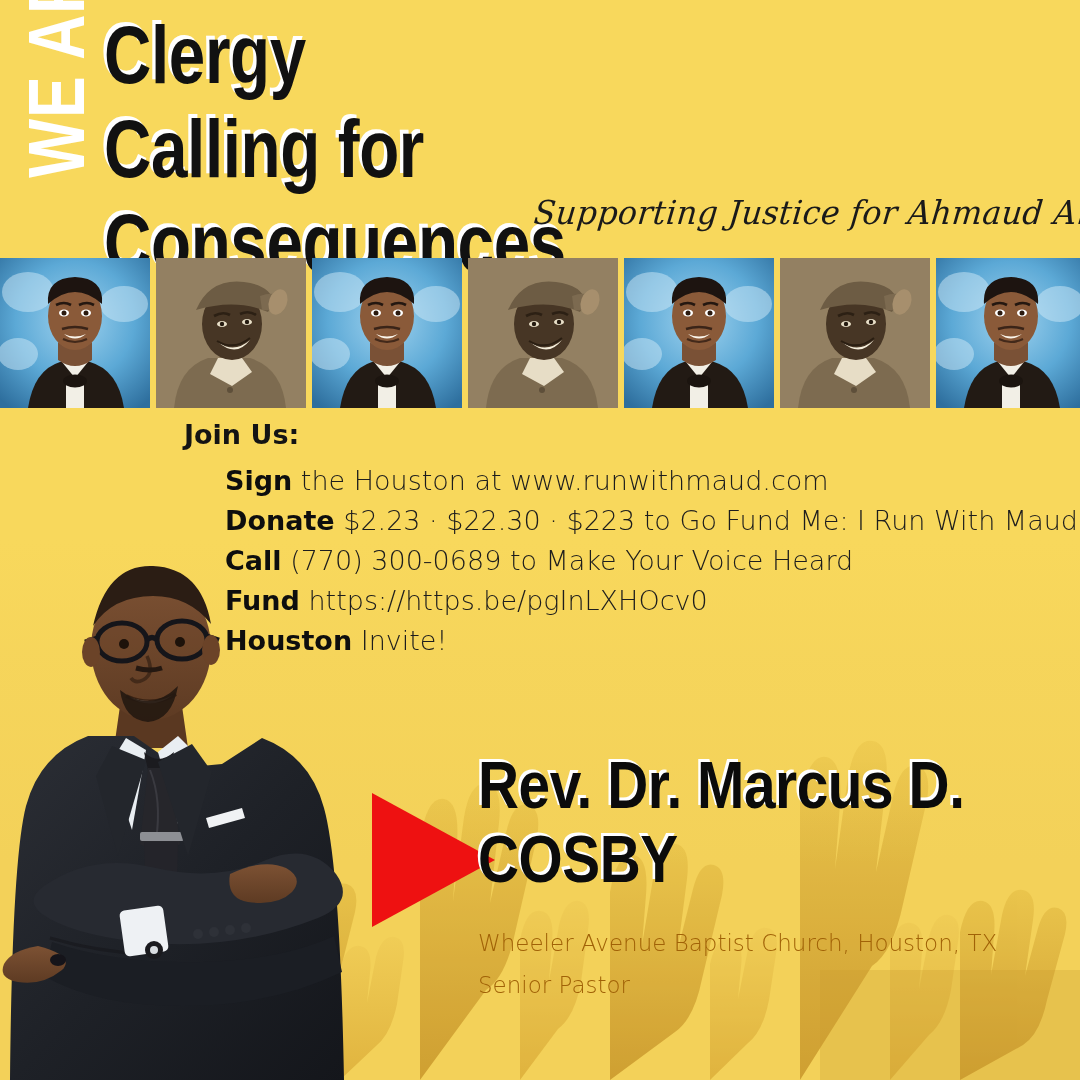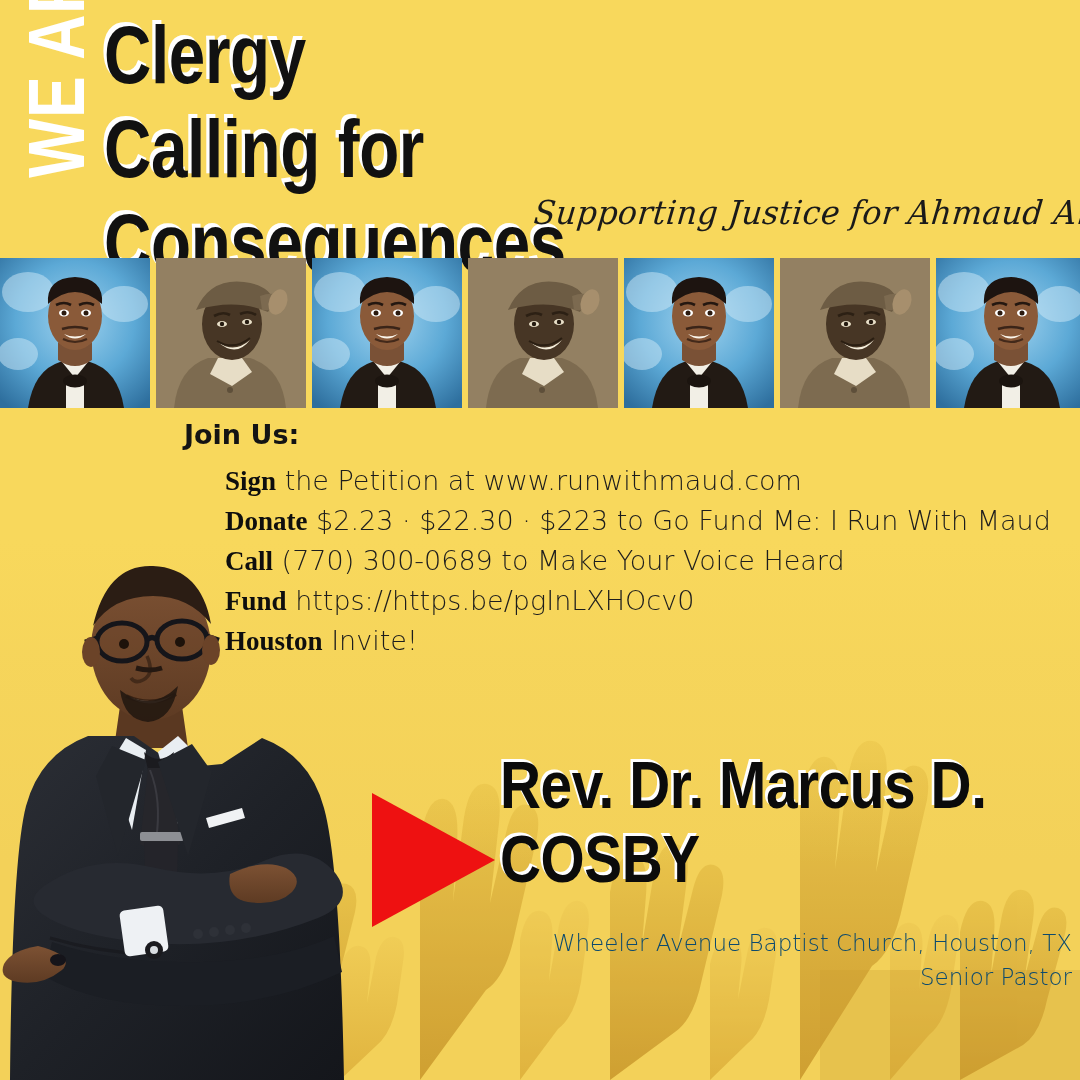--- a/index.html
+++ b/index.html
@@ -132,21 +132,20 @@
     font-family: "DejaVu Sans", sans-serif;
     font-size: 27px;
     line-height: 40px;
     color: #1d1d1d;
     white-space: nowrap;
     font-weight: 300;
   }
   .join-item .kw {
     font-weight: bold;
     color: #0e0e0e;
-    font-family: Liberation Serif, serif;
   }
 
   
   .pastor {
     position: absolute;
     left: -8px;
     top: 556px;
     width: 368px;
     height: 524px;
     pointer-events: none;
@@ -161,43 +160,42 @@
     width: 0;
     height: 0;
     border-top: 67px solid transparent;
     border-bottom: 67px solid transparent;
     border-left: 123px solid #EE1111;
   }
 
   
   .speaker {
     position: absolute;
-    left: 500px;
+    left: 478px;
     top: 748px;
     width: 572px;
   }
   .speaker-name {
     font-family: "Liberation Sans Narrow", "Liberation Sans", sans-serif;
     font-weight: bold;
     font-size: 66px;
     line-height: 74px;
     color: #0b0b0b;
     text-shadow: -3px -3px 0 #FFFFFF;
     transform: scaleX(0.86);
     transform-origin: left top;
     letter-spacing: -0.5px;
   }
   .speaker-sub {
     margin-top: 30px;
     font-family: "DejaVu Sans", sans-serif;
     font-weight: 300;
     font-size: 23px;
     line-height: 34px;
-    color: #0c4a6e;
-    text-align: right;
+    color: #a16207;
   }
 </style>
 </head>
 <body>
 
 <div id="poster">
 
   <div class="hands-layer">
     <svg viewBox="0 0 1080 540" preserveAspectRatio="none" aria-hidden="true">
       <defs>
@@ -427,21 +425,21 @@
         <path d="M62 71 q13-4 26 0" stroke="#3a2418" stroke-width="2.4" fill="none"></path>
         <path d="M63 81 q12 6 24 0" stroke="#43291a" stroke-width="2.2" fill="none"></path>
       </svg>
     </div>
 
   </div>
 
   <div class="join-block">
     <div class="join-title">Join Us:</div>
     <ul class="join-list">
-      <li class="join-item"><span class="kw">Sign</span><span> the Petition at www.runwithmaud.com</span></li>
+      <li class="join-item"><span class="kw">Sign</span><span> the Houston at www.runwithmaud.com</span></li>
       <li class="join-item"><span class="kw">Donate</span><span> $2.23 · $22.30 · $223 to Go Fund Me: I Run With Maud</span></li>
       <li class="join-item"><span class="kw">Call</span><span> (770) 300-0689 to Make Your Voice Heard</span></li>
       <li class="join-item"><span class="kw">Fund</span><span> https://https.be/pgInLXHOcv0</span></li>
       <li class="join-item"><span class="kw">Houston</span><span> Invite!</span></li>
     </ul>
   </div>
 
   <div class="pastor">
     <svg viewBox="0 0 368 524" aria-hidden="true">
       <defs>
@@ -518,16 +516,16 @@
       <ellipse cx="219" cy="94" rx="9" ry="15" fill="#6b4328"></ellipse>
     </svg>
   </div>
 
   <div class="play-tri"></div>
 
   <div class="speaker">
     <div class="speaker-name">Rev. Dr. Marcus D.</div>
     <div class="speaker-name">COSBY</div>
     <div class="speaker-sub">Wheeler Avenue Baptist Church, Houston, TX</div>
-    <div class="speaker-sub" style="margin-top:0">Senior Pastor</div>
+    <div class="speaker-sub" style="margin-top:8px">Senior Pastor</div>
   </div>
 
 </div>
 
 </body></html>

